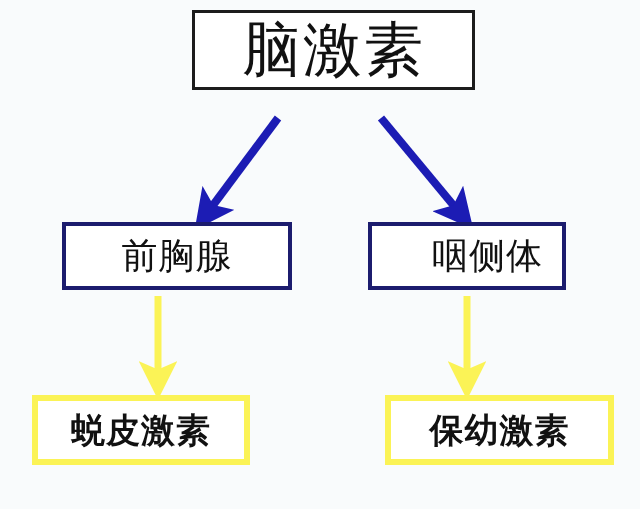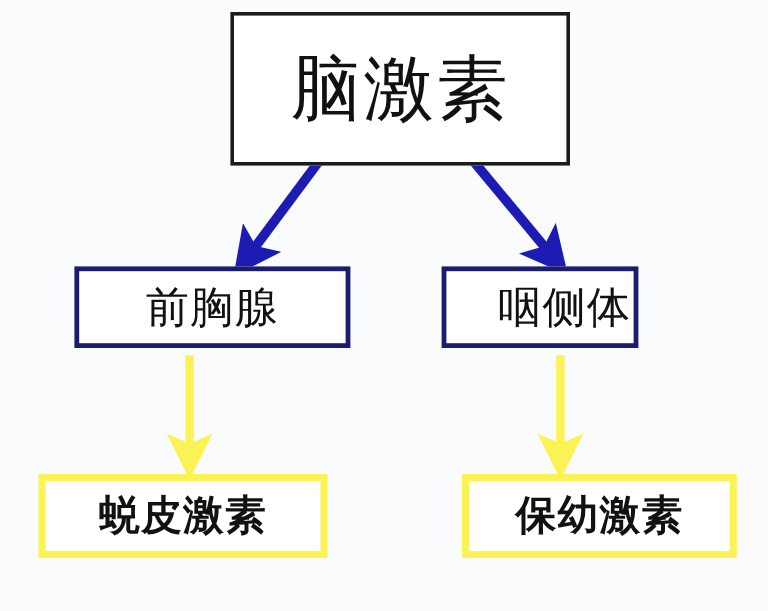--- a/index.html
+++ b/index.html
@@ -38,21 +38,21 @@
     background: #ffffff;
     color: #111111;
     line-height: 1;
     white-space: nowrap;
   }
   
   #node-root {
     left: 192px;
     top: 10px;
     width: 283px;
-    height: 128px;
+    height: 80px;
     border: 3px solid #1c1c1c;
     font-size: 59px;
     letter-spacing: 2px;
     font-weight: 400;
   }
   
   .node-mid {
     border: 4px solid #1c1c6e;
     font-size: 36px;
     letter-spacing: 1px;
@@ -60,35 +60,35 @@
     height: 68px;
   }
   #node-mid-left {
     left: 62px;
     top: 222px;
     width: 230px;
   }
   #node-mid-right {
     left: 368px;
     top: 222px;
-    width: 164px;
+    width: 198px;
     padding-left: 41px;
   }
   
   .node-leaf {
     border: 6px solid #fbf356;
     font-size: 34px;
     letter-spacing: 1px;
     font-weight: bold;
     height: 70px;
   }
   #node-leaf-left {
     left: 32px;
     top: 395px;
-    width: 241px;
+    width: 218px;
   }
   #node-leaf-right {
     left: 385px;
     top: 395px;
     width: 229px;
   }
   
   #edge-label-regulate {
     position: absolute;
     left: 262px;

